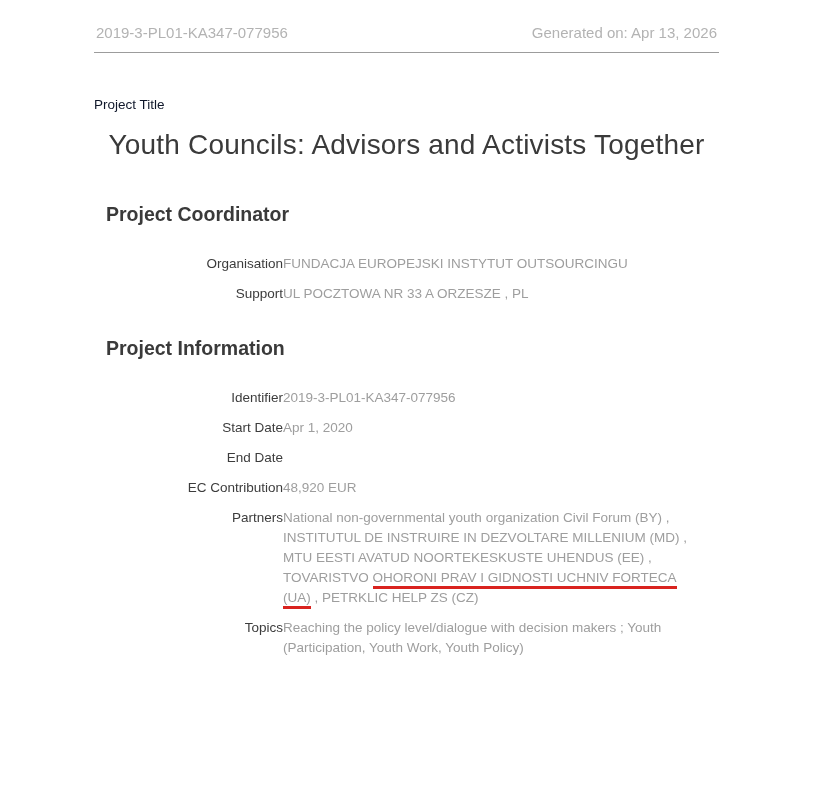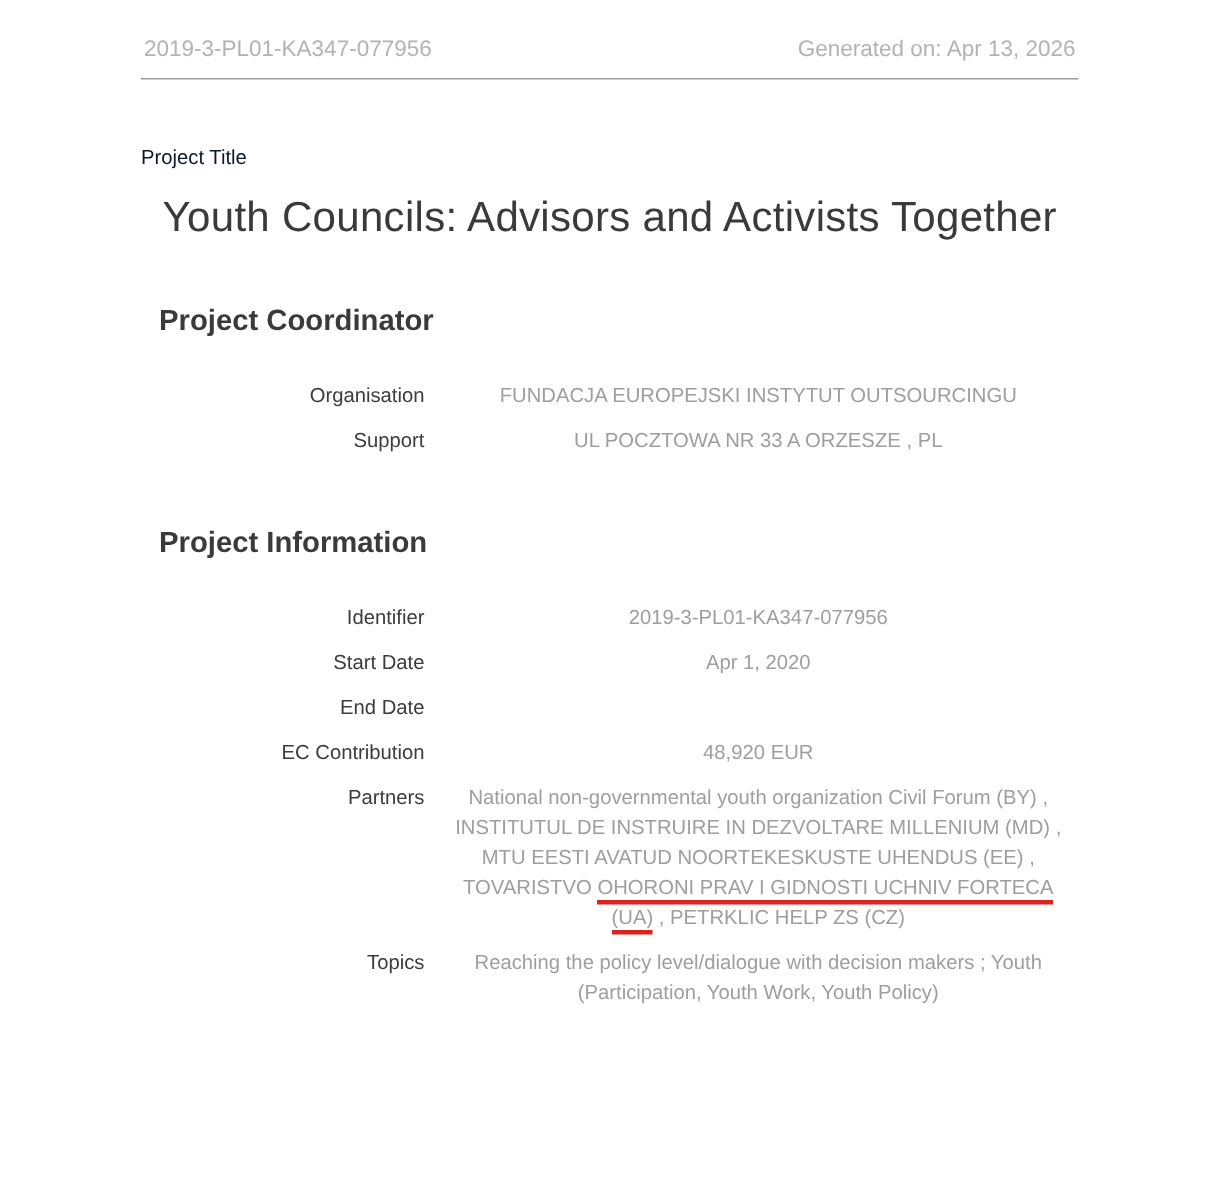--- a/index.html
+++ b/index.html
@@ -52,40 +52,38 @@
     letter-spacing: 0.2px;
   }
   
   h2.section-heading {
     font-size: 19.5px;
     font-weight: 700;
     color: #3a3a3a;
     margin: 42px 0 28px 12px;
   }
   h2.section-heading.second {
-    margin-top: 47px;
+    margin-top: 33px;
   }
   .row {
     display: flex;
     align-items: flex-start;
     margin-bottom: 10px;
     font-size: 13.5px;
     line-height: 20px;
   }
   .row .label {
     width: 189px;
     flex-shrink: 0;
     text-align: right;
     color: #3c3c3c;
   }
   .row .value {
-    margin-left: 16px;
     width: 413px;
     color: #9e9e9e;
-    text-align: center;
   }
   .highlight-underline {
     border-bottom: 3px solid var(--underline-color, #d9231f);
     padding-bottom: 1px;
   }
 </style>
 </head>
 <body>
 
 <div class="page">

